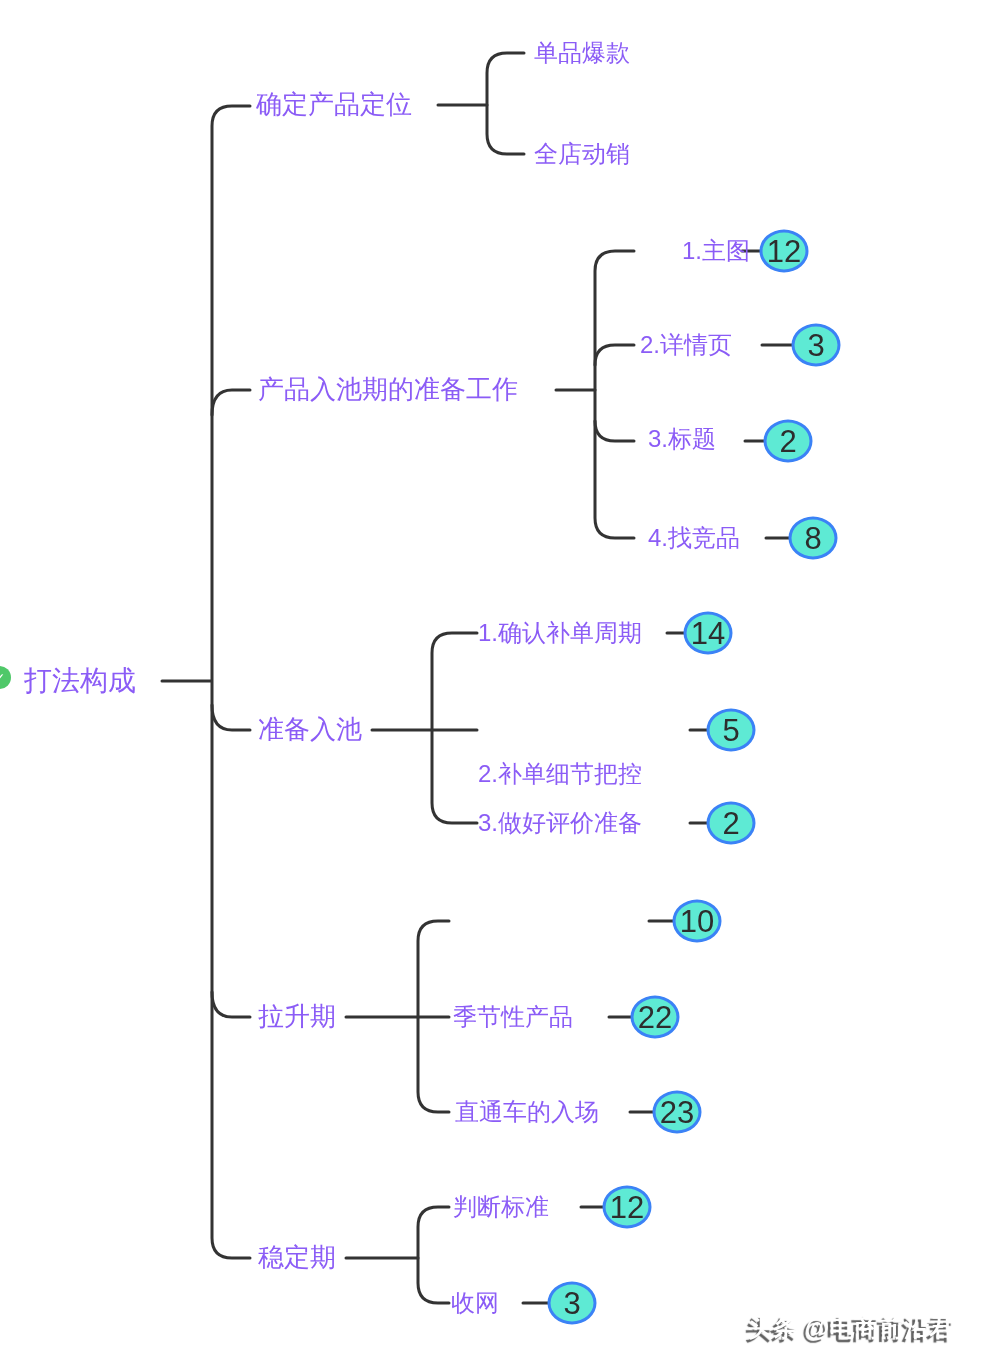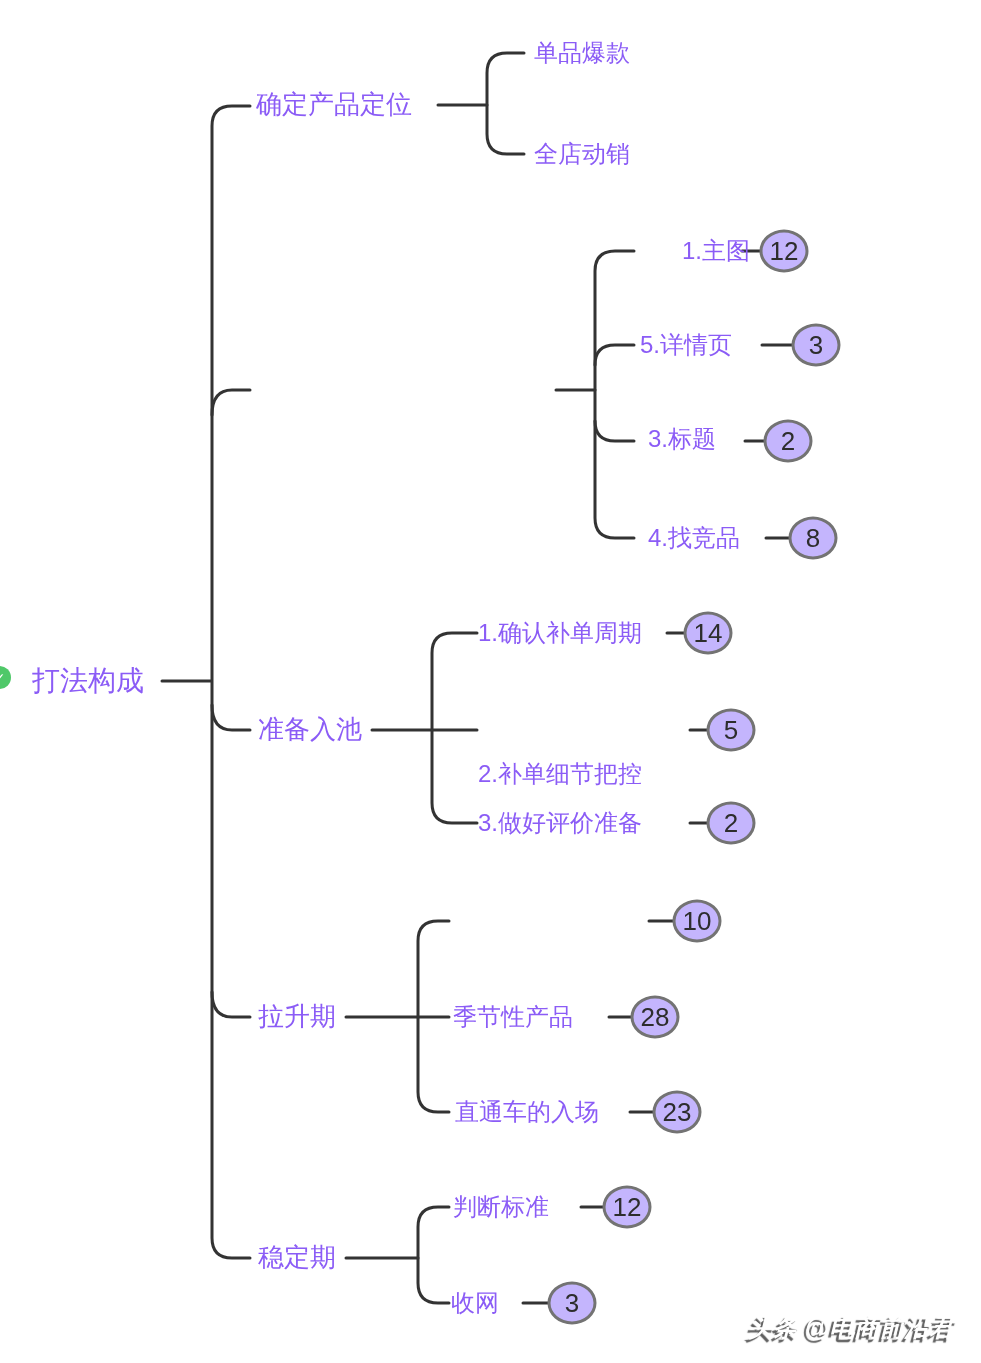--- a/index.html
+++ b/index.html
@@ -10,33 +10,33 @@
   svg.links{position:absolute;left:0;top:0;width:981px;height:1363px;}
   svg.links path{fill:none;stroke:#333333;stroke-width:3;stroke-linecap:round;}
   .label{
     position:absolute;transform:translateY(-50%);
     font-size:26px;line-height:1.2;white-space:nowrap;color:#8b5cf6;cursor:default;
   }
   .label.root{font-size:28px;}
   .label.child{font-size:24px;}
   .badge{
     position:absolute;transform:translate(-50%,-50%);
-    width:43px;height:37px;border:3px solid #737373;border-radius:50%;
-    background:#c4b5fd;display:flex;align-items:center;justify-content:center;
-    font-size:26px;color:#2d2d2d;
+    width:43px;height:37px;border:3px solid #3b82f6;border-radius:50%;
+    background:#5eead4;display:flex;align-items:center;justify-content:center;
+    font-size:31px;color:#2d2d2d;
   }
   .check{
     position:absolute;left:-12px;top:666px;width:23px;height:23px;border-radius:50%;
     background:#4fc869;color:#ffffff;display:flex;align-items:center;justify-content:center;
     font-size:14px;font-weight:bold;
   }
   .watermark{
     position:absolute;left:748px;top:1327px;transform:translateY(-50%);
     font-size:25px;font-weight:bold;white-space:nowrap;
-    color:#ffffff;text-shadow:-3px 3px 1px #5f5f5f;font-style:italic;
+    color:#ffffff;text-shadow:-3px 3px 1px #5f5f5f;
   }
 </style>
 </head>
 <body>
 
 <div class="canvas">
 
   <svg class="links" viewBox="0 0 981 1363">
 
     <path d="M162 681 H211"></path>
@@ -73,47 +73,48 @@
     <path d="M609 1017 H631"></path>
     <path d="M630 1112 H653"></path>
 
     <path d="M346 1258 H418"></path>
     <path d="M449 1207 H438 Q418 1207 418 1227 V1283 Q418 1303 438 1303 H449"></path>
     <path d="M581 1207 H603"></path>
     <path d="M523 1303 H548"></path>
   </svg>
 
   <div class="check">✓</div>
-  <div class="label root" style="left:32px;top:681px">打法构成</div>
+  <div class="label root" style="left:24px;top:681px">打法构成</div>
 
   <div class="label" style="left:256px;top:105px">确定产品定位</div>
   <div class="label child" style="left:534px;top:53px">单品爆款</div>
   <div class="label child" style="left:534px;top:154px">全店动销</div>
 
+  <div class="label" style="left:258px;top:390px">产品入池期的准备工作</div>
   <div class="label child" style="left:682px;top:251px">1.主图</div>
   <div class="badge" style="left:784px;top:251px">12</div>
-  <div class="label child" style="left:640px;top:345px">5.详情页</div>
+  <div class="label child" style="left:640px;top:345px">2.详情页</div>
   <div class="badge" style="left:816px;top:345px">3</div>
   <div class="label child" style="left:648px;top:439px">3.标题</div>
   <div class="badge" style="left:788px;top:441px">2</div>
   <div class="label child" style="left:648px;top:538px">4.找竞品</div>
   <div class="badge" style="left:813px;top:538px">8</div>
 
   <div class="label" style="left:258px;top:730px">准备入池</div>
   <div class="label child" style="left:478px;top:633px">1.确认补单周期</div>
   <div class="badge" style="left:708px;top:633px">14</div>
   <div class="label child" style="left:478px;top:774px">2.补单细节把控</div>
   <div class="badge" style="left:731px;top:730px">5</div>
   <div class="label child" style="left:478px;top:823px">3.做好评价准备</div>
   <div class="badge" style="left:731px;top:823px">2</div>
 
   <div class="label" style="left:258px;top:1017px">拉升期</div>
   <div class="badge" style="left:697px;top:921px">10</div>
   <div class="label child" style="left:453px;top:1017px">季节性产品</div>
-  <div class="badge" style="left:655px;top:1017px">28</div>
+  <div class="badge" style="left:655px;top:1017px">22</div>
   <div class="label child" style="left:455px;top:1112px">直通车的入场</div>
   <div class="badge" style="left:677px;top:1112px">23</div>
 
   <div class="label" style="left:258px;top:1258px">稳定期</div>
   <div class="label child" style="left:453px;top:1207px">判断标准</div>
   <div class="badge" style="left:627px;top:1207px">12</div>
   <div class="label child" style="left:451px;top:1303px">收网</div>
   <div class="badge" style="left:572px;top:1303px">3</div>
 
   <div class="watermark">头条 @电商前沿君</div>

